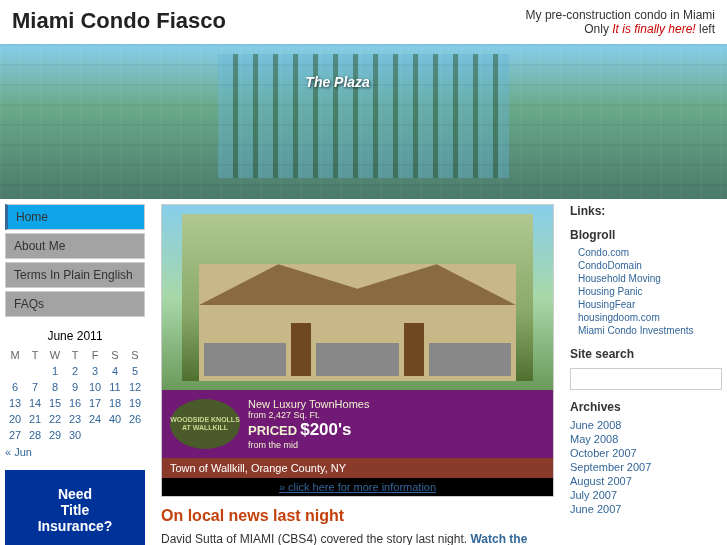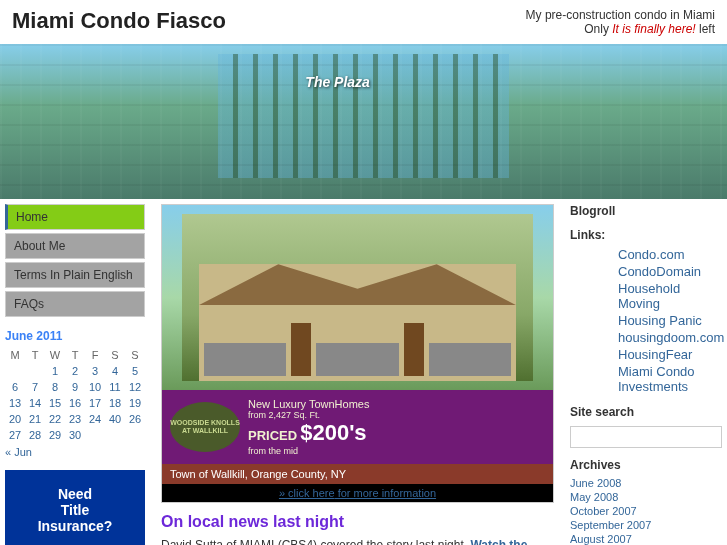--- a/index.html
+++ b/index.html
@@ -16,57 +16,57 @@
     .hero-building::before { content: ''; position: absolute; top: 10px; left: 30%; width: 40%; height: 80%; background: repeating-linear-gradient(90deg, rgba(100,180,220,0.4) 0px, rgba(100,180,220,0.4) 15px, rgba(50,100,80,0.6) 15px, rgba(50,100,80,0.6) 20px); }
     .hero-sign { position: absolute; top: 30px; left: 42%; font-size: 14px; color: white; font-style: italic; font-weight: bold; text-shadow: 1px 1px 3px rgba(0,0,0,0.7); text-align: center; }
 
     #main-layout { display: flex; padding: 5px; }
     #sidebar-left { width: 148px; flex-shrink: 0; padding-right: 8px; }
     #content-main { flex: 1; padding: 0 8px; }
     #sidebar-right { width: 160px; flex-shrink: 0; padding-left: 8px; }
 
     
     .nav-item { display: block; padding: 5px 8px; border: 1px solid #ccc; background: #a3a3a3; margin-bottom: 3px; color: #333; text-decoration: none; font-size: 12px; cursor: pointer; }
-    .nav-item.active { background: #84cc16; border-left: 3px solid #336699; }
+    .nav-item.active { background: #0ea5e9; border-left: 3px solid #336699; }
 
     
     .calendar { margin-top: 12px; }
-    .calendar-title { font-size: 12px; font-weight: bold; margin-bottom: 4px; color: #3b82f6; }
+    .calendar-title { font-size: 12px; font-weight: normal; margin-bottom: 4px; color: #000000; text-align: center; }
     .calendar table { border-collapse: collapse; font-size: 11px; width: 100%; }
     .calendar th { text-align: center; color: #666; padding: 2px; font-weight: normal; }
     .calendar td { text-align: center; padding: 2px 3px; color: #333; }
     .calendar td a { color: #336699; text-decoration: none; }
     .calendar-nav { display: flex; justify-content: space-between; margin-top: 3px; font-size: 11px; }
     .calendar-nav a { color: #336699; text-decoration: none; }
 
     
     .left-ad { margin-top: 12px; background: #003399; color: white; text-align: center; padding: 10px 5px; font-weight: bold; font-size: 14px; height: 80px; display: flex; align-items: center; justify-content: center; }
 
     
     .main-ad { border: 1px solid #ccc; margin-bottom: 10px; position: relative; }
     .main-ad .ad-arrow { position: absolute; top: 5px; right: 5px; color: #3366cc; font-size: 10px; }
     .ad-house-img { width: 100%; height: 185px; background: linear-gradient(to bottom, #87CEEB 0%, #a8d8a8 50%, #6a9a5a 100%); display: flex; align-items: center; justify-content: center; position: relative; overflow: hidden; }
     .ad-info-bar { background: #701a75; color: white; padding: 8px; display: flex; align-items: center; }
     .ad-logo { width: 70px; height: 50px; background: #4a5a2a; border-radius: 50%; display: flex; align-items: center; justify-content: center; font-size: 7px; color: #c8d890; text-align: center; flex-shrink: 0; margin-right: 8px; font-weight: bold; }
     .ad-text { font-size: 11px; color: #f0f0d0; }
-    .ad-text .big-price { font-size: 22px; font-weight: bold; color: white; }
+    .ad-text .big-price { font-size: 17px; font-weight: bold; color: white; }
     .ad-text .small { font-size: 9px; }
     .ad-location { background: #8a3a2a; color: white; padding: 4px 8px; font-size: 11px; }
     .ad-click { background: #000000; color: #333; padding: 3px 8px; font-size: 11px; text-align: center; }
     .ad-click a { color: #336699; text-decoration: underline; }
 
     
-    .post-title { font-size: 16px; font-weight: bold; color: #6d28d9; margin-bottom: 5px; }
+    .post-title { font-size: 16px; font-weight: bold; color: #c2410c; margin-bottom: 5px; }
     .post-body { font-size: 12px; color: #333; line-height: 1.5; }
     .post-body a { color: #336699; font-weight: bold; text-decoration: none; }
 
     
     .right-section-title { font-size: 12px; font-weight: bold; color: #333; margin-bottom: 4px; margin-top: 10px; }
     .right-section-title:first-child { margin-top: 0; }
-    .right-link { display: block; color: #336699; text-decoration: none; font-size: 13px; padding: 1px 0; padding-left: 8px; margin-left: 40px; }
+    .right-link { display: block; color: #336699; text-decoration: none; font-size: 10px; padding: 1px 0; padding-left: 8px; }
     .search-box { width: 100%; height: 22px; border: 1px solid #ccc; background: white; margin-top: 3px; }
     .archives-link { display: block; color: #336699; text-decoration: none; font-size: 11px; padding: 1px 0; }
   </style>
 </head>
 <body>
 
 <div id="header">
   <div id="site-title">Miami Condo Fiasco</div>
   <div id="header-tagline">
     <span>My pre-construction condo in Miami</span><br>
@@ -218,28 +218,28 @@
       <div class="post-body">
         <span>David Sutta of MIAMI (CBS4) covered the story last night. </span><a>Watch the video here</a>
         
       </div>
     </div>
 
   </div>
 
   <div id="sidebar-right">
 
+    <div class="right-section-title">Links:</div>
     <div class="right-section-title">Blogroll</div>
-    <div class="right-section-title">Links:</div>
     <a class="right-link">Condo.com</a>
     <a class="right-link">CondoDomain</a>
     <a class="right-link">Household Moving</a>
     <a class="right-link">Housing Panic</a>
+    <a class="right-link">HousingFear</a>
     <a class="right-link">housingdoom.com</a>
-    <a class="right-link">HousingFear</a>
     <a class="right-link">Miami Condo Investments</a>
 
     <div class="right-section-title">Site search</div>
     <input class="search-box" type="text" style="">
 
     <div class="right-section-title">Archives</div>
     <a class="archives-link">June 2008</a>
     <a class="archives-link">May 2008</a>
     <a class="archives-link">October 2007</a>
     <a class="archives-link">September 2007</a>

